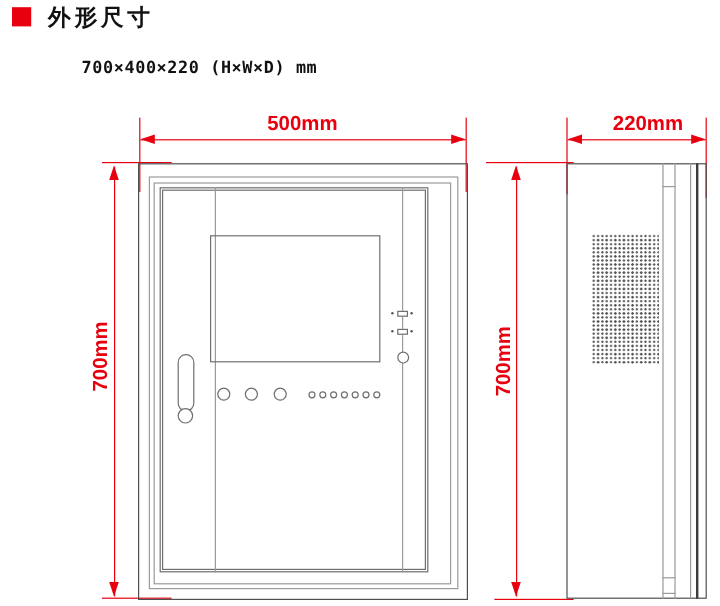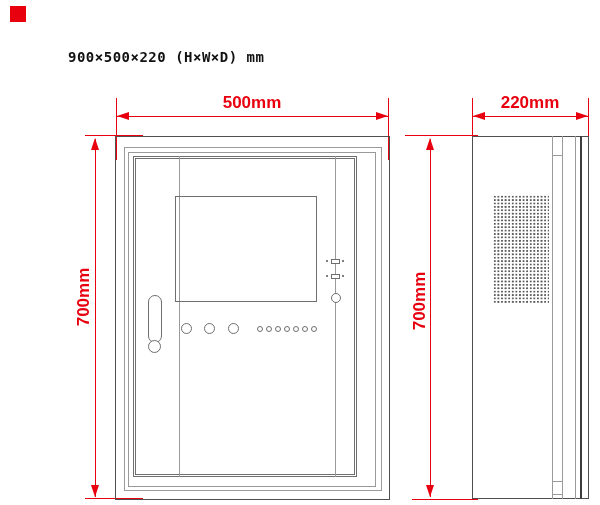--- a/index.html
+++ b/index.html
@@ -37,21 +37,22 @@
         background-image:radial-gradient(circle,#5a5a5a .8px,rgba(0,0,0,0) 1.1px),
                          radial-gradient(circle,#5a5a5a .8px,rgba(0,0,0,0) 1.1px);
         background-size:3.6px 3.4px,7.2px 6.8px;background-position:0 0,1.8px 1.7px;}
 </style>
 </head>
 <body>
 
 <div class="canvas">
 
   <div class="bullet"></div>
-  <div class="sizeline">900×500×220 (H×W×D) mm</div>
+  <div class="title">外形尺寸</div>
+  <div class="sizeline">700×400×220 (H×W×D) mm</div>
 
   <div>
 
     <div class="dim-label" style="left:200px;top:93px;width:104px;">500mm</div>
     <div class="red-h" style="left:117px;top:116px;width:271px;"></div>
     <div class="arr arr-l" style="left:117px;top:112px;"></div>
     <div class="arr arr-r" style="left:376px;top:112px;"></div>
     <div class="red-v" style="left:116px;top:98px;height:62px;"></div>
     <div class="red-v" style="left:388px;top:98px;height:62px;"></div>
 
@@ -92,21 +93,21 @@
     <div class="dot" style="left:326px;top:260px;"></div>
     <div class="dot" style="left:342px;top:260px;"></div>
     <div class="rect rect-mid" style="left:331px;top:274px;width:9px;height:5px;background:#fff;"></div>
     <div class="dot" style="left:326px;top:275px;"></div>
     <div class="dot" style="left:342px;top:275px;"></div>
     <div class="circ" style="left:331px;top:293px;width:10px;height:10px;"></div>
   </div>
 
   <div>
 
-    <div class="dim-label" style="left:478px;top:93px;width:104px;">220mm</div>
+    <div class="dim-label" style="left:488px;top:93px;width:104px;">220mm</div>
     <div class="red-h" style="left:473px;top:116px;width:115px;"></div>
     <div class="arr arr-l" style="left:473px;top:112px;"></div>
     <div class="arr arr-r" style="left:576px;top:112px;"></div>
     <div class="red-v" style="left:472px;top:98px;height:64px;"></div>
     <div class="red-v" style="left:588px;top:98px;height:67px;"></div>
 
     <div class="dim-label-v" style="left:420px;top:301px;">700mm</div>
     <div class="red-v" style="left:430px;top:139px;height:358px;"></div>
     <div class="arr arr-u" style="left:426px;top:138px;"></div>
     <div class="arr arr-d" style="left:426px;top:485px;"></div>

